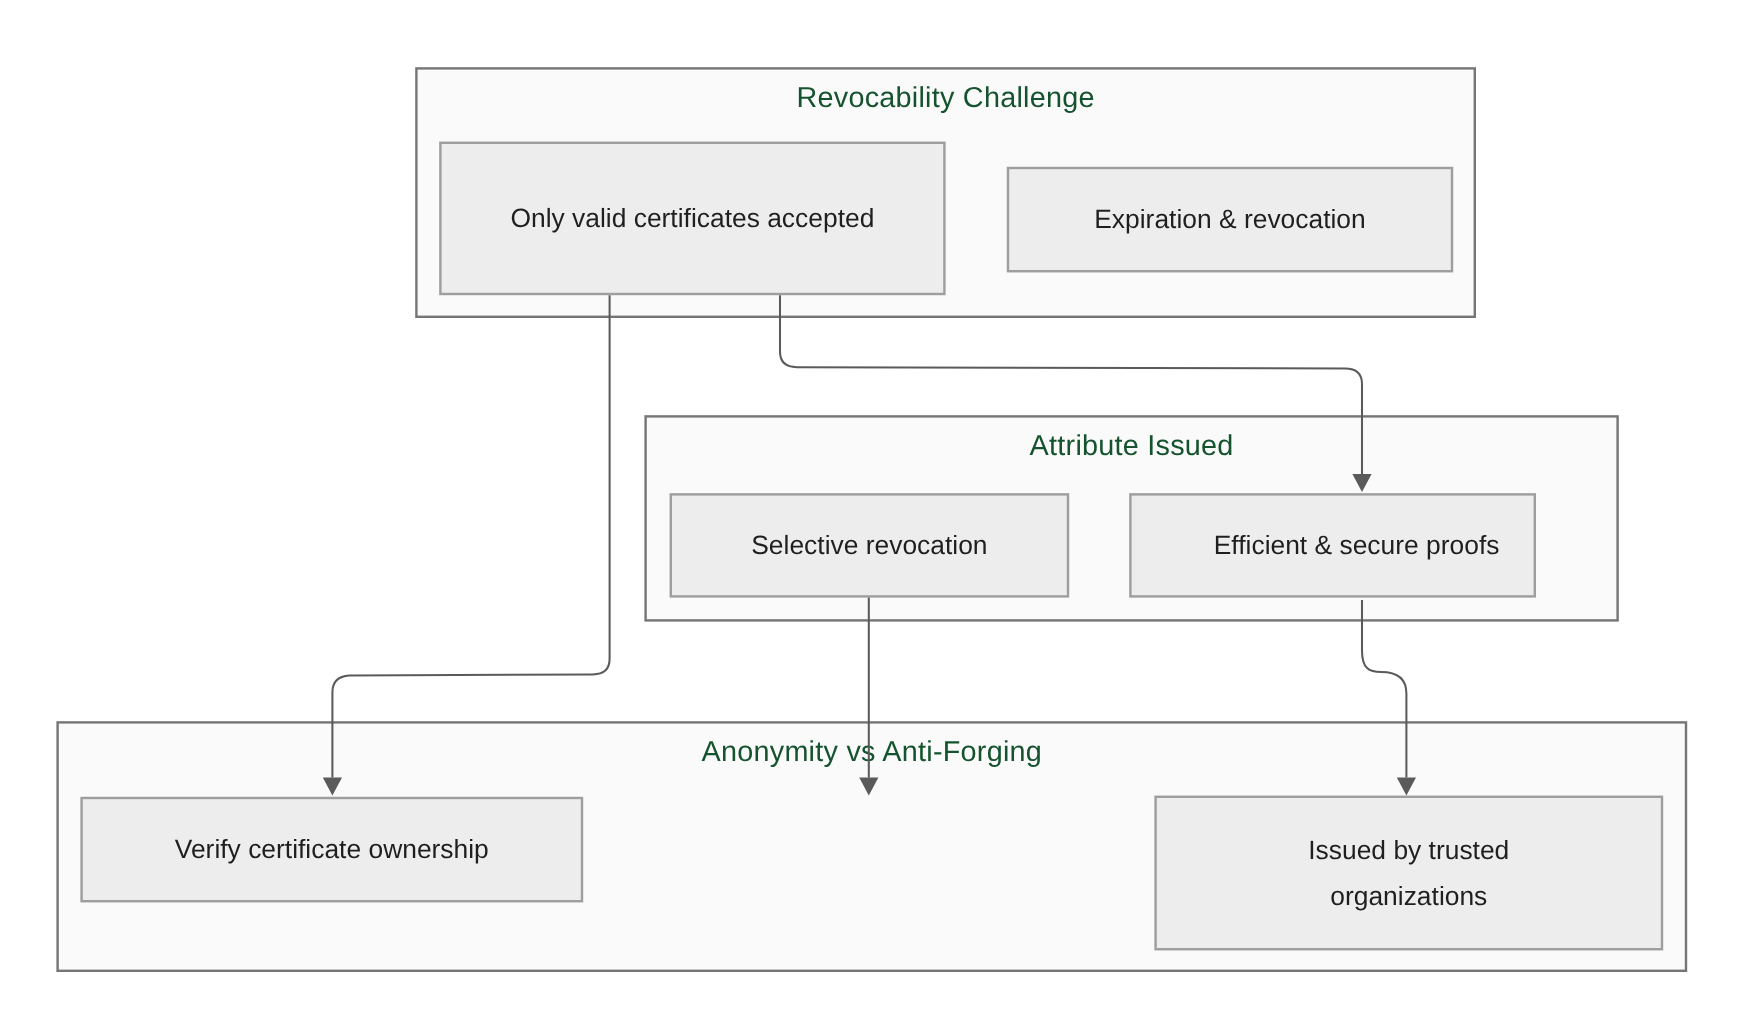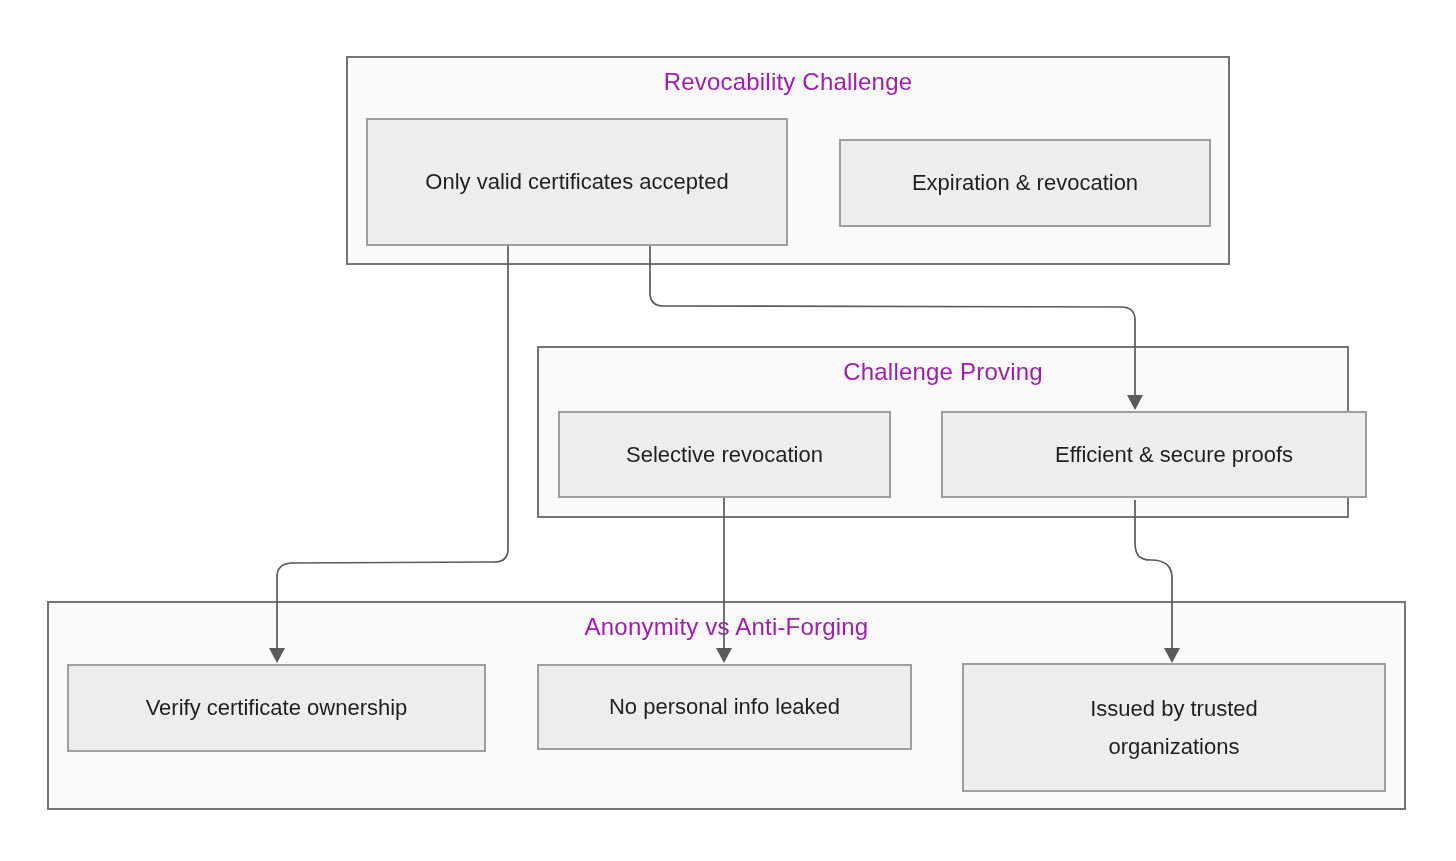--- a/index.html
+++ b/index.html
@@ -17,21 +17,21 @@
   .group {
     position: absolute;
     background: #fafafa;
     border: 2px solid #757575;
   }
   .group-title {
     position: absolute;
     top: 10px; left: 0; right: 0;
     text-align: center;
     font-size: 24px;
-    color: #a21caf;
+    color: #14532d;
     letter-spacing: 0.2px;
   }
   .node {
     position: absolute;
     background: #ededed;
     border: 2px solid #9e9e9e;
     display: flex;
     align-items: center;
     justify-content: center;
     text-align: center;
@@ -39,21 +39,21 @@
     line-height: 38px;
     color: #1f1f1f;
   }
   #group-top    { left: 346px; top: 56px;  width: 884px;  height: 209px; }
   #group-mid    { left: 537px; top: 346px; width: 812px;  height: 172px; }
   #group-bottom { left: 47px;  top: 601px; width: 1359px; height: 209px; }
 
   #node-only-valid   { left: 366px; top: 118px; width: 422px; height: 128px; padding: 0 44px; }
   #node-expiration   { left: 839px; top: 139px; width: 372px; height: 88px; }
   #node-selective    { left: 558px; top: 411px; width: 333px; height: 87px; }
-  #node-efficient    { left: 941px; top: 411px; width: 426px; height: 87px; padding-left: 40px; }
+  #node-efficient    { left: 941px; top: 411px; width: 339px; height: 87px; padding-left: 40px; }
   #node-verify       { left: 67px;  top: 664px; width: 419px; height: 88px; }
   #node-no-personal  { left: 537px; top: 664px; width: 375px; height: 86px; }
   #node-issued       { left: 962px; top: 663px; width: 424px; height: 129px; padding: 0 115px; }
 
   svg.edges {
     position: absolute;
     left: 0; top: 0;
     width: 1456px; height: 861px;
     pointer-events: none;
   }
@@ -69,30 +69,29 @@
 
 <div class="canvas">
 
   <section class="group" id="group-top">
     <div class="group-title">Revocability Challenge</div>
   </section>
   <div class="node" id="node-only-valid">Only valid certificates accepted</div>
   <div class="node" id="node-expiration">Expiration &amp; revocation</div>
 
   <section class="group" id="group-mid">
-    <div class="group-title">Challenge Proving</div>
+    <div class="group-title">Attribute Issued</div>
   </section>
   <div class="node" id="node-selective">Selective revocation</div>
   <div class="node" id="node-efficient">Efficient &amp; secure proofs</div>
 
   <section class="group" id="group-bottom">
     <div class="group-title">Anonymity vs Anti-Forging</div>
   </section>
   <div class="node" id="node-verify">Verify certificate ownership</div>
-  <div class="node" id="node-no-personal">No personal info leaked</div>
   <div class="node" id="node-issued">Issued by trusted organizations</div>
 
   <svg class="edges" viewBox="0 0 1456 861">
 
     <g>
       <path d="M 508 246 L 508 549 Q 508 562 494 562 L 291 563 Q 277 564 277 577 L 277 648"></path>
       <polygon points="269,648 285,648 277,663"></polygon>
     </g>
 
     <g>

